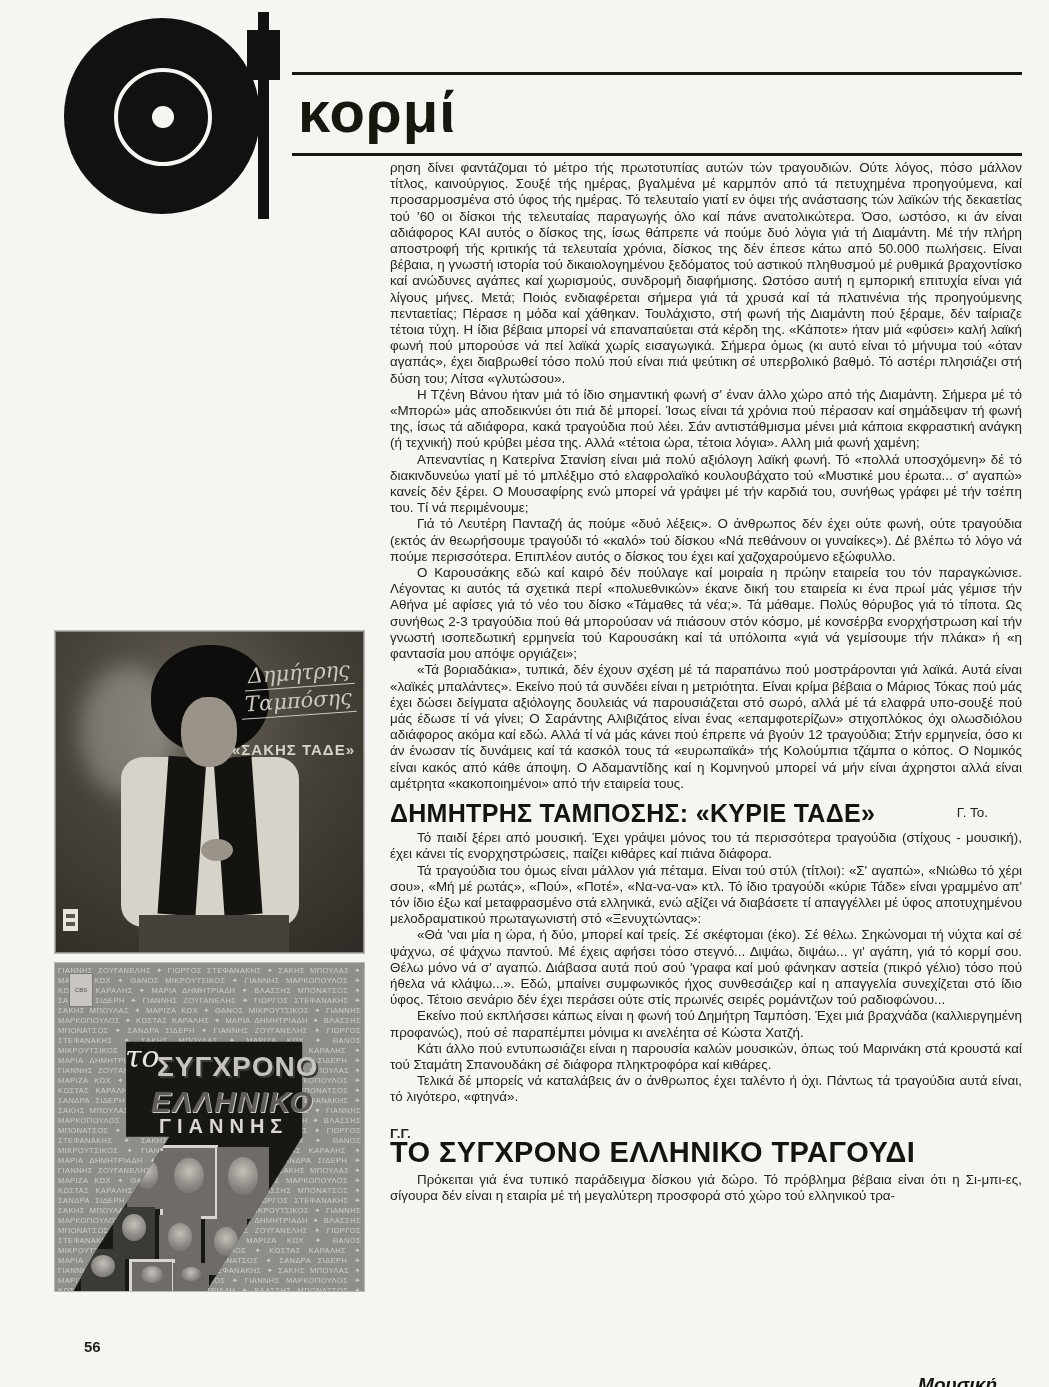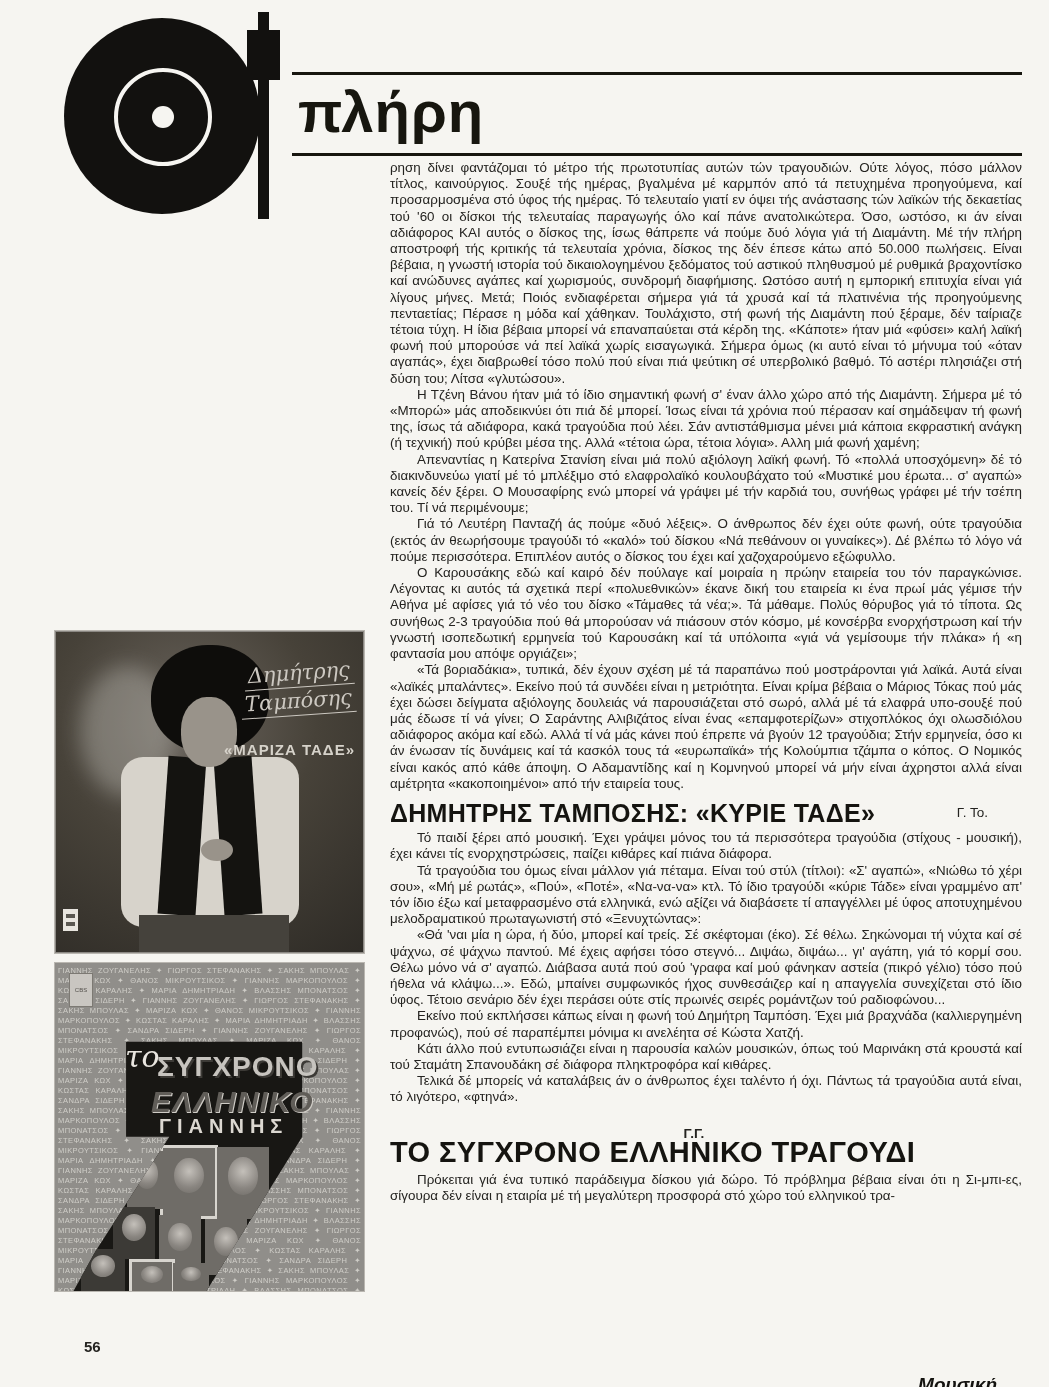--- a/index.html
+++ b/index.html
@@ -27,21 +27,21 @@
   
   .col{
     position:absolute;left:390px;top:160px;width:632px;
     font-size:13.4px;line-height:16.2px;text-align:justify;color:#242320;
   }
   .col p{margin:0;text-indent:27px;}
   .col p.noindent{text-indent:0;}
   .review-head{display:flex;align-items:flex-start;margin:13px 0 9px 0;}
   .review-title{font-size:25px;font-weight:bold;letter-spacing:.3px;color:#151410;white-space:nowrap;}
   .review-byline{margin-left:auto;margin-right:34px;font-size:13.5px;color:#242320;}
-  .byline-right{text-align:center;padding-right:24px;font-size:13.5px;margin-top:20px;font-weight:bold;}
+  .byline-right{text-align:left;padding-right:24px;font-size:13.5px;margin-top:20px;font-weight:bold;}
   .review2-title{font-size:29px;font-weight:bold;letter-spacing:.4px;color:#151410;margin:2px 0 12px 0;}
   
   .album1{
     position:absolute;left:54px;top:630px;width:309px;height:322px;
     background:radial-gradient(circle at 42% 28%, #6a645d 0%, #474239 45%, #2e2b26 100%);
     border:1px solid #b9b6b0;box-shadow:0 0 0 1px #8b8883 inset;
   }
   .a1-smoke{position:absolute;left:25px;top:35px;width:95px;height:130px;border-radius:50%;
     background:rgba(235,232,226,.28);filter:blur(10px);}
   .a1-hair{position:absolute;left:96px;top:14px;width:118px;height:108px;border-radius:48%;background:#0e0d0b;}
@@ -104,21 +104,21 @@
 
 <div class="vinyl">
   <div class="vinyl-label">
     <div class="vinyl-hole"></div>
   </div>
 </div>
 <div class="tonearm-stem"></div>
 <div class="tonearm-head"></div>
 
 <div class="title-block">
-  <div class="section-title">πλήρη</div>
+  <div class="section-title">κορμί</div>
 </div>
 
 <div class="col">
   <p class="noindent">ρηση δίνει φαντάζομαι τό μέτρο τής πρωτοτυπίας αυτών τών τραγουδιών. Ούτε λόγος, πόσο μάλλον τίτλος, καινούργιος. Σουξέ τής ημέρας, βγαλμένα μέ καρμπόν από τά πετυχημένα προηγούμενα, καί προσαρμοσμένα στό ύφος τής ημέρας. Τό τελευταίο γιατί εν όψει τής ανάστασης τών λαϊκών τής δεκαετίας τού '60 οι δίσκοι τής τελευταίας παραγωγής όλο καί πάνε ανατολικώτερα. Όσο, ωστόσο, κι άν είναι αδιάφορος ΚΑΙ αυτός ο δίσκος της, ίσως θάπρεπε νά πούμε δυό λόγια γιά τή Διαμάντη. Μέ τήν πλήρη αποστροφή τής κριτικής τά τελευταία χρόνια, δίσκος της δέν έπεσε κάτω από 50.000 πωλήσεις. Είναι βέβαια, η γνωστή ιστορία τού δικαιολογημένου ξεδόματος τού αστικού πληθυσμού μέ ρυθμικά βραχοντίσκο καί ανώδυνες αγάπες καί χωρισμούς, συνδρομή διαφήμισης. Ωστόσο αυτή η εμπορική επιτυχία είναι γιά λίγους μήνες. Μετά; Ποιός ενδιαφέρεται σήμερα γιά τά χρυσά καί τά πλατινένια τής προηγούμενης πενταετίας; Πέρασε η μόδα καί χάθηκαν. Τουλάχιστο, στή φωνή τής Διαμάντη πού ξέραμε, δέν ταίριαζε τέτοια τύχη. Η ίδια βέβαια μπορεί νά επαναπαύεται στά κέρδη της. «Κάποτε» ήταν μιά «φύσει» καλή λαϊκή φωνή πού μπορούσε νά πεί λαϊκά χωρίς εισαγωγικά. Σήμερα όμως (κι αυτό είναι τό μήνυμα τού «όταν αγαπάς», έχει διαβρωθεί τόσο πολύ πού είναι πιά ψεύτικη σέ υπερβολικό βαθμό. Τό αστέρι πλησιάζει στή δύση του; Λίτσα «γλυτώσου».</p>
   <p>Η Τζένη Βάνου ήταν μιά τό ίδιο σημαντική φωνή σ' έναν άλλο χώρο από τής Διαμάντη. Σήμερα μέ τό «Μπορώ» μάς αποδεικνύει ότι πιά δέ μπορεί. Ίσως είναι τά χρόνια πού πέρασαν καί σημάδεψαν τή φωνή της, ίσως τά αδιάφορα, κακά τραγούδια πού λέει. Σάν αντιστάθμισμα μένει μιά κάποια εκφραστική ανάγκη (ή τεχνική) πού κρύβει μέσα της. Αλλά «τέτοια ώρα, τέτοια λόγια». Αλλη μιά φωνή χαμένη;</p>
   <p>Απεναντίας η Κατερίνα Στανίση είναι μιά πολύ αξιόλογη λαϊκή φωνή. Τό «πολλά υποσχόμενη» δέ τό διακινδυνεύω γιατί μέ τό μπλέξιμο στό ελαφρολαϊκό κουλουβάχατο τού «Μυστικέ μου έρωτα... σ' αγαπώ» κανείς δέν ξέρει. Ο Μουσαφίρης ενώ μπορεί νά γράψει μέ τήν καρδιά του, συνήθως γράφει μέ τήν τσέπη του. Τί νά περιμένουμε;</p>
   <p>Γιά τό Λευτέρη Πανταζή άς πούμε «δυό λέξεις». Ο άνθρωπος δέν έχει ούτε φωνή, ούτε τραγούδια (εκτός άν θεωρήσουμε τραγούδι τό «καλό» τού δίσκου «Νά πεθάνουν οι γυναίκες»). Δέ βλέπω τό λόγο νά πούμε περισσότερα. Επιπλέον αυτός ο δίσκος του έχει καί χαζοχαρούμενο εξώφυλλο.</p>
   <p>Ο Καρουσάκης εδώ καί καιρό δέν πούλαγε καί μοιραία η πρώην εταιρεία του τόν παραγκώνισε. Λέγοντας κι αυτός τά σχετικά περί «πολυεθνικών» έκανε δική του εταιρεία κι ένα πρωί μάς γέμισε τήν Αθήνα μέ αφίσες γιά τό νέο του δίσκο «Τάμαθες τά νέα;». Τά μάθαμε. Πολύς θόρυβος γιά τό τίποτα. Ως συνήθως 2-3 τραγούδια πού θά μπορούσαν νά πιάσουν στόν κόσμο, μέ κονσέρβα ενορχήστρωση καί τήν γνωστή ισοπεδωτική ερμηνεία τού Καρουσάκη καί τά υπόλοιπα «γιά νά γεμίσουμε τήν πλάκα» ή «η φαντασία μου απόψε οργιάζει»;</p>
   <p>«Τά βοριαδάκια», τυπικά, δέν έχουν σχέση μέ τά παραπάνω πού μοστράρονται γιά λαϊκά. Αυτά είναι «λαϊκές μπαλάντες». Εκείνο πού τά συνδέει είναι η μετριότητα. Είναι κρίμα βέβαια ο Μάριος Τόκας πού μάς έχει δώσει δείγματα αξιόλογης δουλειάς νά παρουσιάζεται στό σωρό, αλλά μέ τά ελαφρά υπο-σουξέ πού μάς έδωσε τί νά γίνει; Ο Σαράντης Αλιβιζάτος είναι ένας «επαμφοτερίζων» στιχοπλόκος όχι ολωσδιόλου αδιάφορος ακόμα καί εδώ. Αλλά τί νά μάς κάνει πού έπρεπε νά βγούν 12 τραγούδια; Στήν ερμηνεία, όσο κι άν ένωσαν τίς δυνάμεις καί τά κασκόλ τους τά «ευρωπαϊκά» τής Κολούμπια τζάμπα ο κόπος. Ο Νομικός είναι κακός από κάθε άποψη. Ο Αδαμαντίδης καί η Κομνηνού μπορεί νά μήν είναι άχρηστοι αλλά είναι αμέτρητα «κακοποιημένοι» από τήν εταιρεία τους.</p>
 
@@ -144,21 +144,21 @@
   <div class="a1-vest-l"></div>
   <div class="a1-vest-r"></div>
   <div class="a1-jeans"></div>
   <div class="a1-hair"></div>
   <div class="a1-face"></div>
   <div class="a1-hand"></div>
   <div class="a1-sig">
     <span class="sig-line">Δημήτρης</span><br>
     <span class="sig-line">Ταμπόσης</span>
   </div>
-  <div class="a1-title">«ΜΑΡΙΖΑ ΤΑΔΕ»</div>
+  <div class="a1-title">«ΣΑΚΗΣ ΤΑΔΕ»</div>
   <div class="a1-logo">
       <i></i>
       <i></i>
     </div>
 </div>
 
 <div class="album2">
   <div class="a2-names">ΓΙΑΝΝΗΣ ΖΟΥΓΑΝΕΛΗΣ ✦ ΓΙΩΡΓΟΣ ΣΤΕΦΑΝΑΚΗΣ ✦ ΣΑΚΗΣ ΜΠΟΥΛΑΣ ✦ ΜΑΡΙΖΑ ΚΩΧ ✦ ΘΑΝΟΣ ΜΙΚΡΟΥΤΣΙΚΟΣ ✦ ΓΙΑΝΝΗΣ ΜΑΡΚΟΠΟΥΛΟΣ ✦ ΚΩΣΤΑΣ ΚΑΡΑΛΗΣ ✦ ΜΑΡΙΑ ΔΗΜΗΤΡΙΑΔΗ ✦ ΒΛΑΣΣΗΣ ΜΠΟΝΑΤΣΟΣ ✦ ΣΑΝΔΡΑ ΣΙΔΕΡΗ ✦ ΓΙΑΝΝΗΣ ΖΟΥΓΑΝΕΛΗΣ ✦ ΓΙΩΡΓΟΣ ΣΤΕΦΑΝΑΚΗΣ ✦ ΣΑΚΗΣ ΜΠΟΥΛΑΣ ✦ ΜΑΡΙΖΑ ΚΩΧ ✦ ΘΑΝΟΣ ΜΙΚΡΟΥΤΣΙΚΟΣ ✦ ΓΙΑΝΝΗΣ ΜΑΡΚΟΠΟΥΛΟΣ ✦ ΚΩΣΤΑΣ ΚΑΡΑΛΗΣ ✦ ΜΑΡΙΑ ΔΗΜΗΤΡΙΑΔΗ ✦ ΒΛΑΣΣΗΣ ΜΠΟΝΑΤΣΟΣ ✦ ΣΑΝΔΡΑ ΣΙΔΕΡΗ ✦ ΓΙΑΝΝΗΣ ΖΟΥΓΑΝΕΛΗΣ ✦ ΓΙΩΡΓΟΣ ΣΤΕΦΑΝΑΚΗΣ ✦ ΣΑΚΗΣ ΜΠΟΥΛΑΣ ✦ ΜΑΡΙΖΑ ΚΩΧ ✦ ΘΑΝΟΣ ΜΙΚΡΟΥΤΣΙΚΟΣ ✦ ΓΙΑΝΝΗΣ ΜΑΡΚΟΠΟΥΛΟΣ ✦ ΚΩΣΤΑΣ ΚΑΡΑΛΗΣ ✦ ΜΑΡΙΑ ΔΗΜΗΤΡΙΑΔΗ ✦ ΒΛΑΣΣΗΣ ΜΠΟΝΑΤΣΟΣ ✦ ΣΑΝΔΡΑ ΣΙΔΕΡΗ ✦ ΓΙΑΝΝΗΣ ΖΟΥΓΑΝΕΛΗΣ ✦ ΓΙΩΡΓΟΣ ΣΤΕΦΑΝΑΚΗΣ ✦ ΣΑΚΗΣ ΜΠΟΥΛΑΣ ✦ ΜΑΡΙΖΑ ΚΩΧ ✦ ΘΑΝΟΣ ΜΙΚΡΟΥΤΣΙΚΟΣ ✦ ΓΙΑΝΝΗΣ ΜΑΡΚΟΠΟΥΛΟΣ ✦ ΚΩΣΤΑΣ ΚΑΡΑΛΗΣ ✦ ΜΑΡΙΑ ΔΗΜΗΤΡΙΑΔΗ ✦ ΒΛΑΣΣΗΣ ΜΠΟΝΑΤΣΟΣ ✦ ΣΑΝΔΡΑ ΣΙΔΕΡΗ ✦ ΓΙΑΝΝΗΣ ΖΟΥΓΑΝΕΛΗΣ ✦ ΓΙΩΡΓΟΣ ΣΤΕΦΑΝΑΚΗΣ ✦ ΣΑΚΗΣ ΜΠΟΥΛΑΣ ✦ ΜΑΡΙΖΑ ΚΩΧ ✦ ΘΑΝΟΣ ΜΙΚΡΟΥΤΣΙΚΟΣ ✦ ΓΙΑΝΝΗΣ ΜΑΡΚΟΠΟΥΛΟΣ ✦ ΚΩΣΤΑΣ ΚΑΡΑΛΗΣ ✦ ΜΑΡΙΑ ΔΗΜΗΤΡΙΑΔΗ ✦ ΒΛΑΣΣΗΣ ΜΠΟΝΑΤΣΟΣ ✦ ΣΑΝΔΡΑ ΣΙΔΕΡΗ ✦ ΓΙΑΝΝΗΣ ΖΟΥΓΑΝΕΛΗΣ ✦ ΓΙΩΡΓΟΣ ΣΤΕΦΑΝΑΚΗΣ ✦ ΣΑΚΗΣ ΜΠΟΥΛΑΣ ✦ ΜΑΡΙΖΑ ΚΩΧ ✦ ΘΑΝΟΣ ΜΙΚΡΟΥΤΣΙΚΟΣ ✦ ΓΙΑΝΝΗΣ ΜΑΡΚΟΠΟΥΛΟΣ ✦ ΚΩΣΤΑΣ ΚΑΡΑΛΗΣ ✦ ΜΑΡΙΑ ΔΗΜΗΤΡΙΑΔΗ ✦ ΒΛΑΣΣΗΣ ΜΠΟΝΑΤΣΟΣ ✦ ΣΑΝΔΡΑ ΣΙΔΕΡΗ ✦ ΓΙΑΝΝΗΣ ΖΟΥΓΑΝΕΛΗΣ ✦ ΓΙΩΡΓΟΣ ΣΤΕΦΑΝΑΚΗΣ ✦ ΣΑΚΗΣ ΜΠΟΥΛΑΣ ✦ ΜΑΡΙΖΑ ΚΩΧ ✦ ΘΑΝΟΣ ΜΙΚΡΟΥΤΣΙΚΟΣ ✦ ΓΙΑΝΝΗΣ ΜΑΡΚΟΠΟΥΛΟΣ ✦ ΚΩΣΤΑΣ ΚΑΡΑΛΗΣ ✦ ΜΑΡΙΑ ΔΗΜΗΤΡΙΑΔΗ ✦ ΒΛΑΣΣΗΣ ΜΠΟΝΑΤΣΟΣ ✦ ΣΑΝΔΡΑ ΣΙΔΕΡΗ ✦ ΓΙΑΝΝΗΣ ΖΟΥΓΑΝΕΛΗΣ ✦ ΓΙΩΡΓΟΣ ΣΤΕΦΑΝΑΚΗΣ ✦ ΣΑΚΗΣ ΜΠΟΥΛΑΣ ✦ ΜΑΡΙΖΑ ΚΩΧ ✦ ΘΑΝΟΣ ΜΙΚΡΟΥΤΣΙΚΟΣ ✦ ΓΙΑΝΝΗΣ ΜΑΡΚΟΠΟΥΛΟΣ ✦ ΚΩΣΤΑΣ ΚΑΡΑΛΗΣ ✦ ΜΑΡΙΑ ΔΗΜΗΤΡΙΑΔΗ ✦ ΒΛΑΣΣΗΣ ΜΠΟΝΑΤΣΟΣ ✦ ΣΑΝΔΡΑ ΣΙΔΕΡΗ ✦ ΓΙΑΝΝΗΣ ΖΟΥΓΑΝΕΛΗΣ ✦ ΓΙΩΡΓΟΣ ΣΤΕΦΑΝΑΚΗΣ ✦ ΣΑΚΗΣ ΜΠΟΥΛΑΣ ✦ ΜΑΡΙΖΑ ΚΩΧ ✦ ΘΑΝΟΣ ΜΙΚΡΟΥΤΣΙΚΟΣ ✦ ΓΙΑΝΝΗΣ ΜΑΡΚΟΠΟΥΛΟΣ ✦ ΚΩΣΤΑΣ ΚΑΡΑΛΗΣ ✦ ΜΑΡΙΑ ΔΗΜΗΤΡΙΑΔΗ ✦ ΒΛΑΣΣΗΣ ΜΠΟΝΑΤΣΟΣ ✦ ΣΑΝΔΡΑ ΣΙΔΕΡΗ ✦ ΓΙΑΝΝΗΣ ΖΟΥΓΑΝΕΛΗΣ ✦ ΓΙΩΡΓΟΣ ΣΤΕΦΑΝΑΚΗΣ ✦ ΣΑΚΗΣ ΜΠΟΥΛΑΣ ✦ ΜΑΡΙΖΑ ΚΩΧ ✦ ΘΑΝΟΣ ΜΙΚΡΟΥΤΣΙΚΟΣ ✦ ΓΙΑΝΝΗΣ ΜΑΡΚΟΠΟΥΛΟΣ ✦ ΚΩΣΤΑΣ ΚΑΡΑΛΗΣ ✦ ΜΑΡΙΑ ΔΗΜΗΤΡΙΑΔΗ ✦ ΒΛΑΣΣΗΣ ΜΠΟΝΑΤΣΟΣ ✦ ΣΑΝΔΡΑ ΣΙΔΕΡΗ ✦ ΓΙΑΝΝΗΣ ΖΟΥΓΑΝΕΛΗΣ ✦ ΓΙΩΡΓΟΣ ΣΤΕΦΑΝΑΚΗΣ ✦ ΣΑΚΗΣ ΜΠΟΥΛΑΣ ✦ ΜΑΡΙΖΑ ΚΩΧ ✦ ΘΑΝΟΣ ΜΙΚΡΟΥΤΣΙΚΟΣ ✦ ΓΙΑΝΝΗΣ ΜΑΡΚΟΠΟΥΛΟΣ ✦ ΚΩΣΤΑΣ ΚΑΡΑΛΗΣ ✦ ΜΑΡΙΑ ΔΗΜΗΤΡΙΑΔΗ ✦ ΒΛΑΣΣΗΣ ΜΠΟΝΑΤΣΟΣ ✦ ΣΑΝΔΡΑ ΣΙΔΕΡΗ ✦ ΓΙΑΝΝΗΣ ΖΟΥΓΑΝΕΛΗΣ ✦ ΓΙΩΡΓΟΣ ΣΤΕΦΑΝΑΚΗΣ ✦ ΣΑΚΗΣ ΜΠΟΥΛΑΣ ✦ ΜΑΡΙΖΑ ΚΩΧ ✦ ΘΑΝΟΣ ΜΙΚΡΟΥΤΣΙΚΟΣ ✦ ΓΙΑΝΝΗΣ ΜΑΡΚΟΠΟΥΛΟΣ ✦ ΚΩΣΤΑΣ ΚΑΡΑΛΗΣ ✦ ΜΑΡΙΑ ΔΗΜΗΤΡΙΑΔΗ ✦ ΒΛΑΣΣΗΣ ΜΠΟΝΑΤΣΟΣ ✦ ΣΑΝΔΡΑ ΣΙΔΕΡΗ ✦ ΓΙΑΝΝΗΣ ΖΟΥΓΑΝΕΛΗΣ ✦ ΓΙΩΡΓΟΣ ΣΤΕΦΑΝΑΚΗΣ ✦ ΣΑΚΗΣ ΜΠΟΥΛΑΣ ✦ ΜΑΡΙΖΑ ΚΩΧ ✦ ΘΑΝΟΣ ΜΙΚΡΟΥΤΣΙΚΟΣ ✦ ΓΙΑΝΝΗΣ ΜΑΡΚΟΠΟΥΛΟΣ ✦ ΚΩΣΤΑΣ ΚΑΡΑΛΗΣ ✦ ΜΑΡΙΑ ΔΗΜΗΤΡΙΑΔΗ ✦ ΒΛΑΣΣΗΣ ΜΠΟΝΑΤΣΟΣ ✦ ΣΑΝΔΡΑ ΣΙΔΕΡΗ ✦ ΓΙΑΝΝΗΣ ΖΟΥΓΑΝΕΛΗΣ ✦ ΓΙΩΡΓΟΣ ΣΤΕΦΑΝΑΚΗΣ ✦ ΣΑΚΗΣ ΜΠΟΥΛΑΣ ✦ ΜΑΡΙΖΑ ΚΩΧ ✦ ΘΑΝΟΣ ΜΙΚΡΟΥΤΣΙΚΟΣ ✦ ΓΙΑΝΝΗΣ ΜΑΡΚΟΠΟΥΛΟΣ ✦ ΚΩΣΤΑΣ ΚΑΡΑΛΗΣ ✦ ΜΑΡΙΑ ΔΗΜΗΤΡΙΑΔΗ ✦ ΒΛΑΣΣΗΣ ΜΠΟΝΑΤΣΟΣ ✦ ΣΑΝΔΡΑ ΣΙΔΕΡΗ ✦ ΓΙΑΝΝΗΣ ΖΟΥΓΑΝΕΛΗΣ ✦ ΓΙΩΡΓΟΣ ΣΤΕΦΑΝΑΚΗΣ ✦ ΣΑΚΗΣ ΜΠΟΥΛΑΣ ✦ ΜΑΡΙΖΑ ΚΩΧ ✦ ΘΑΝΟΣ ΜΙΚΡΟΥΤΣΙΚΟΣ ✦ ΓΙΑΝΝΗΣ ΜΑΡΚΟΠΟΥΛΟΣ ✦ ΚΩΣΤΑΣ ΚΑΡΑΛΗΣ ✦ ΜΑΡΙΑ ΔΗΜΗΤΡΙΑΔΗ ✦ ΒΛΑΣΣΗΣ ΜΠΟΝΑΤΣΟΣ ✦ ΣΑΝΔΡΑ ΣΙΔΕΡΗ ✦ ΓΙΑΝΝΗΣ ΖΟΥΓΑΝΕΛΗΣ ✦ ΓΙΩΡΓΟΣ ΣΤΕΦΑΝΑΚΗΣ ✦ ΣΑΚΗΣ ΜΠΟΥΛΑΣ ✦ ΜΑΡΙΖΑ ΚΩΧ ✦ ΘΑΝΟΣ ΜΙΚΡΟΥΤΣΙΚΟΣ ✦ ΓΙΑΝΝΗΣ ΜΑΡΚΟΠΟΥΛΟΣ ✦ ΚΩΣΤΑΣ ΚΑΡΑΛΗΣ ✦ ΜΑΡΙΑ ΔΗΜΗΤΡΙΑΔΗ ✦ ΒΛΑΣΣΗΣ ΜΠΟΝΑΤΣΟΣ ✦ ΣΑΝΔΡΑ ΣΙΔΕΡΗ</div>
   <div class="a2-cbs">CBS</div>
   <div class="a2-seven">

